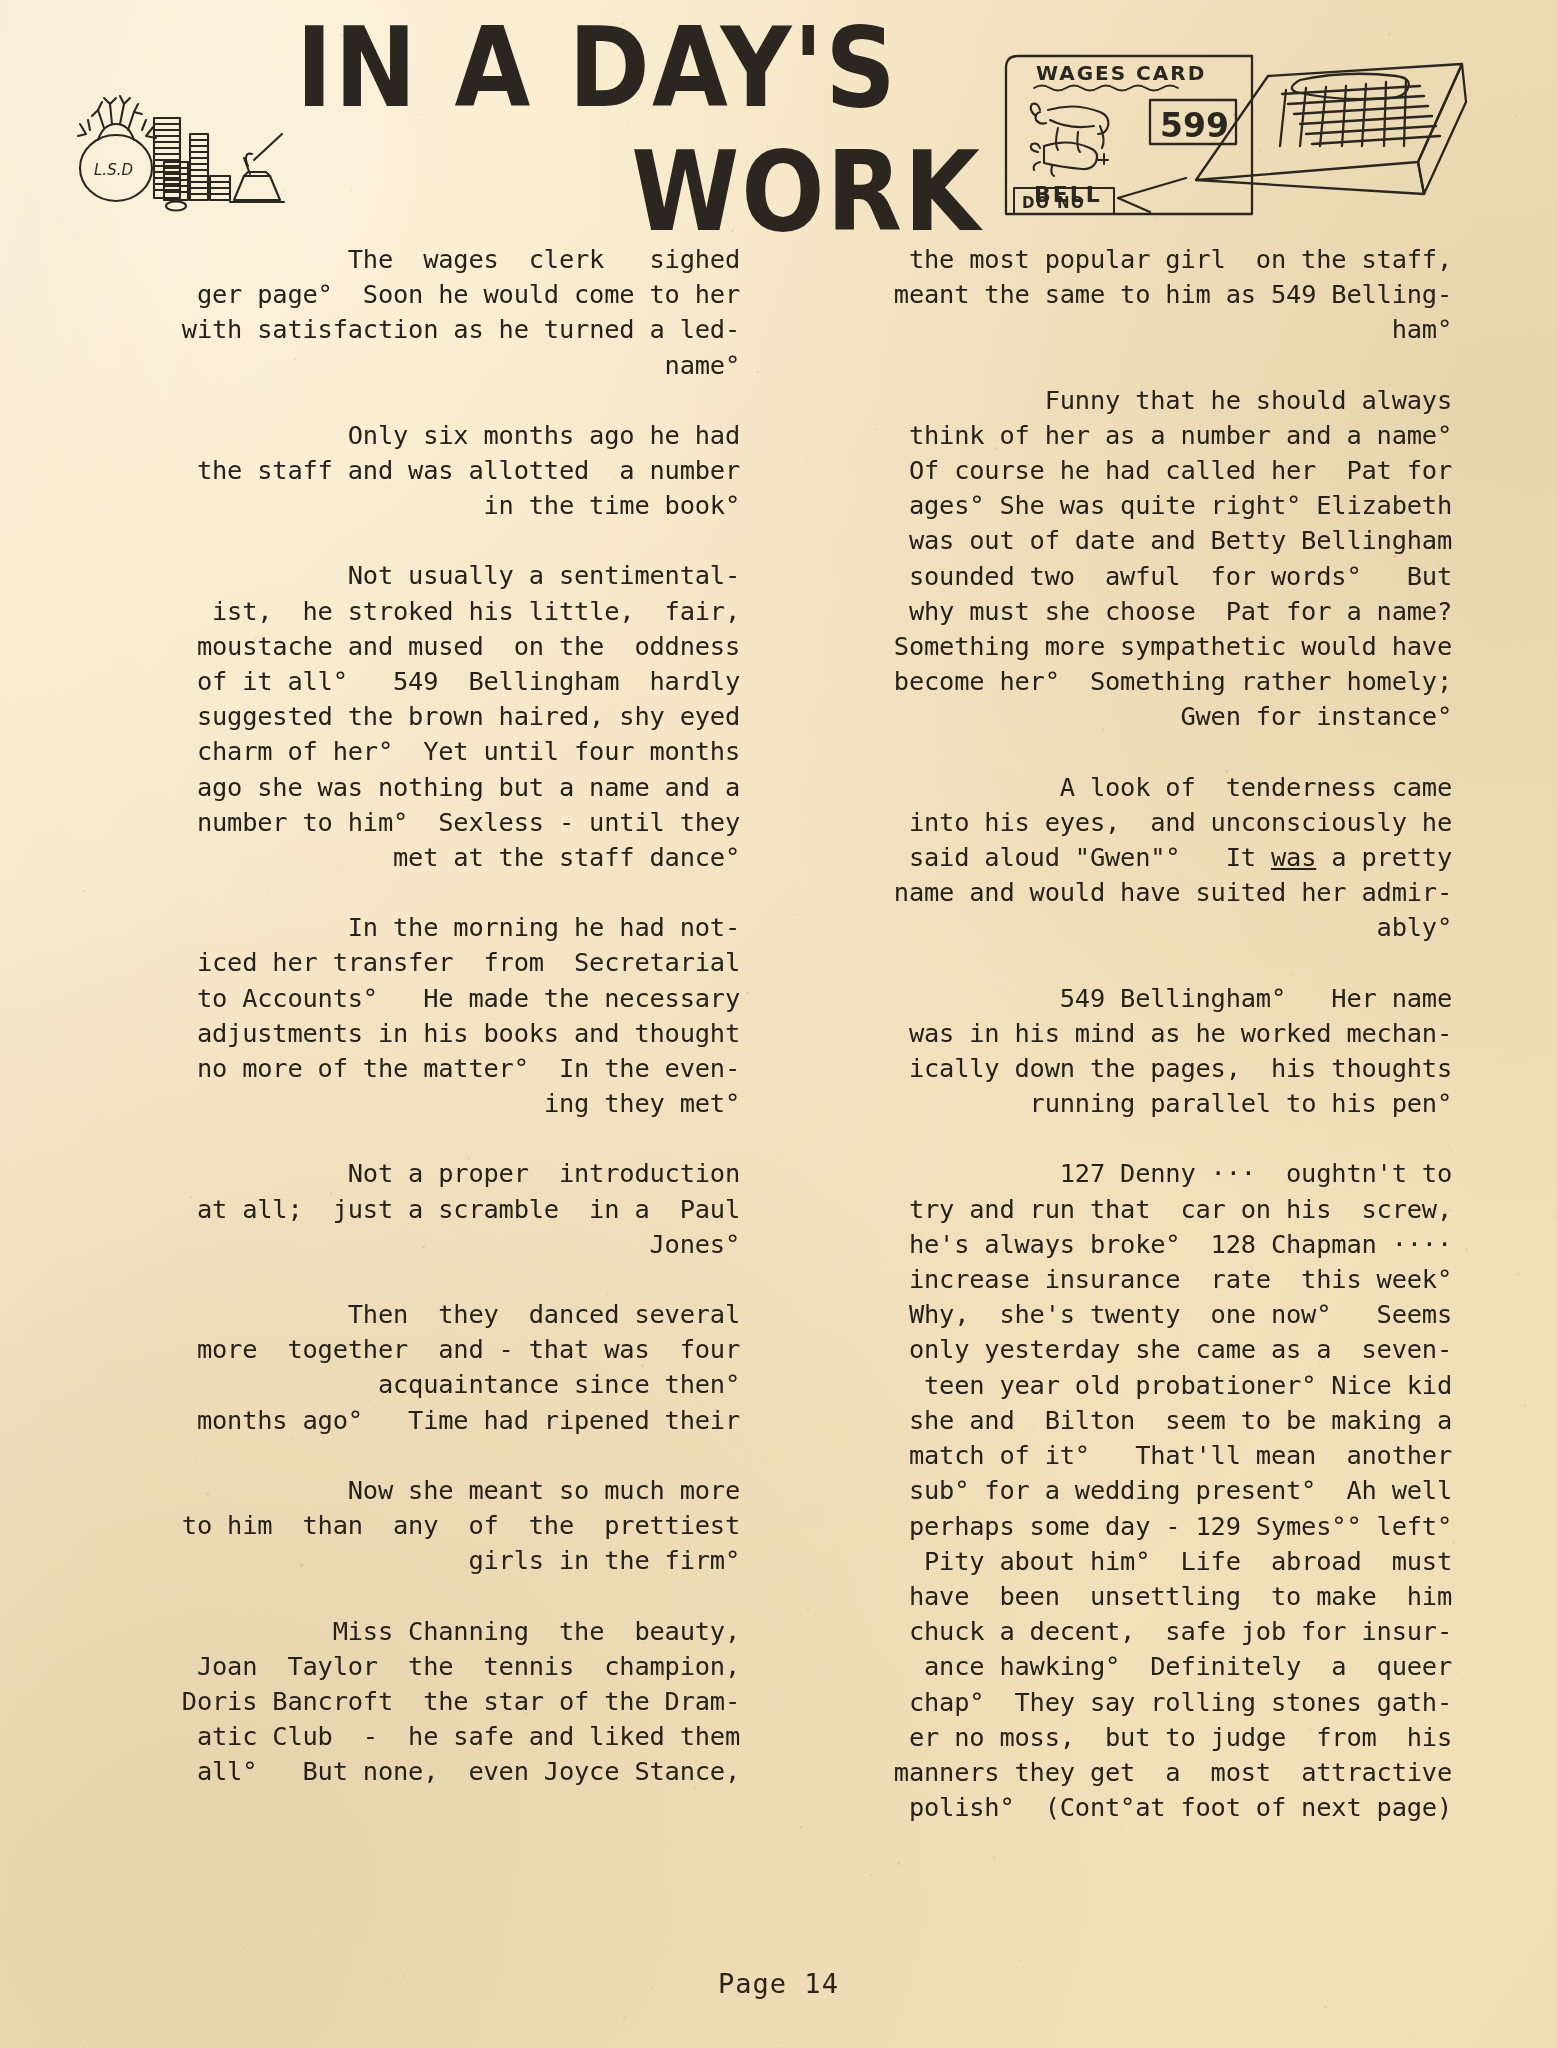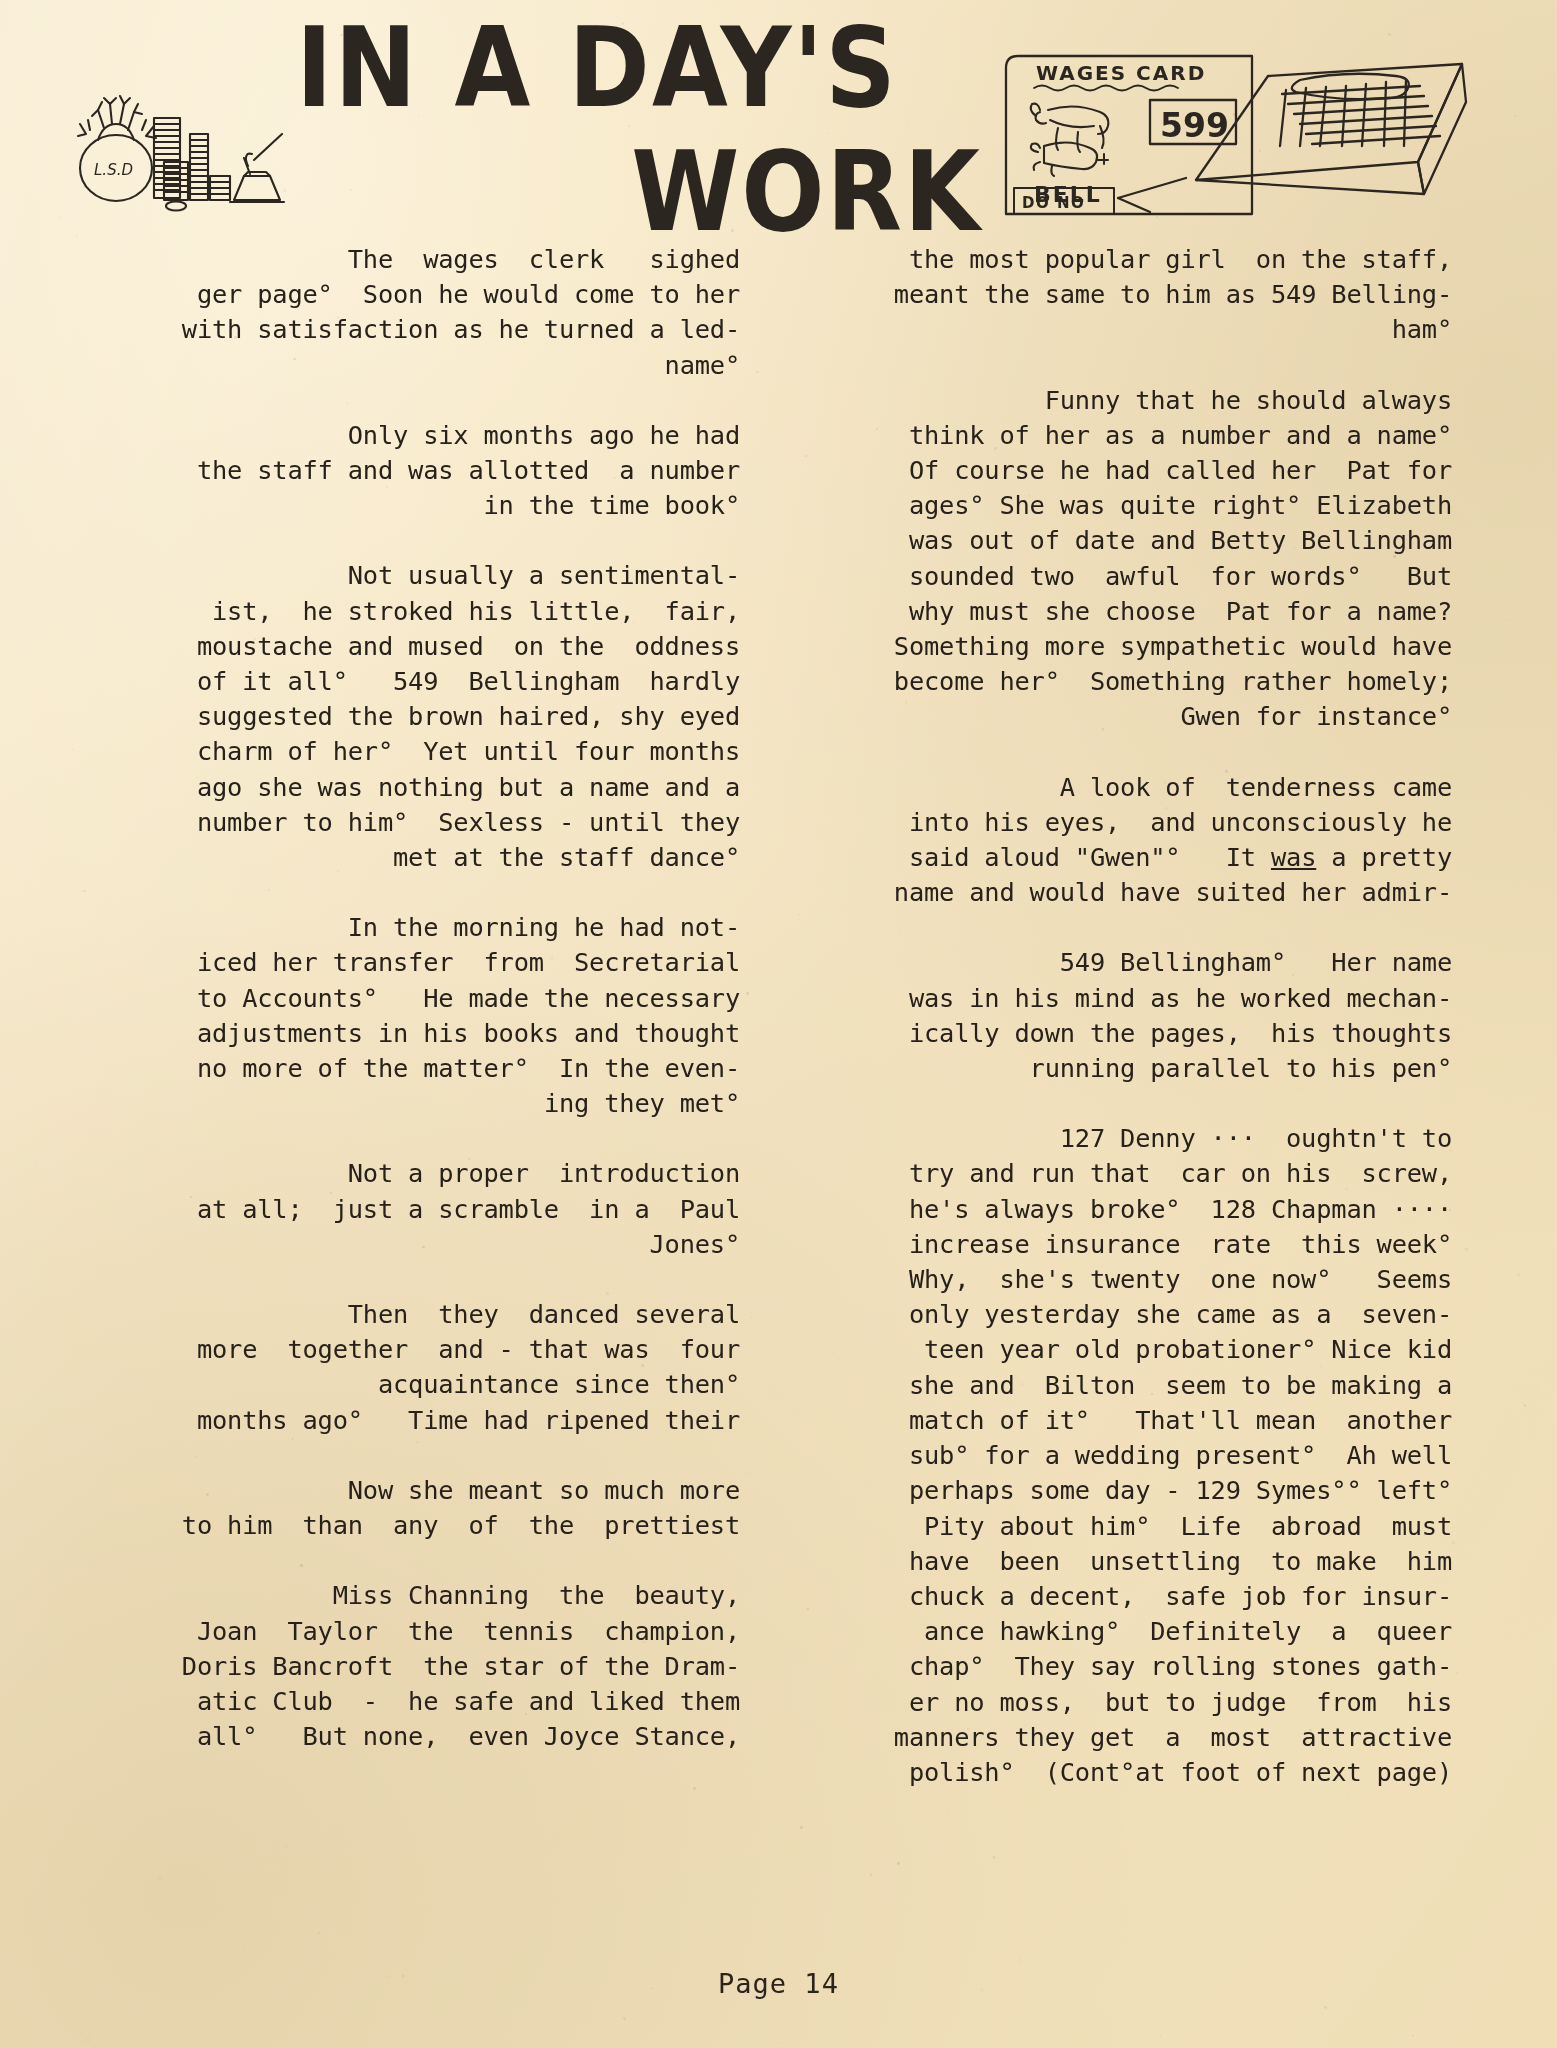--- a/index.html
+++ b/index.html
@@ -192,27 +192,27 @@
   </div>
 
   <div class="cols">
     <div class="col left" id="col-left">
         <p class="para"><span class="ln">        The  wages  clerk   sighed</span><span class="ln">ger page°  Soon he would come to her</span><span class="ln">with satisfaction as he turned a led-</span><span class="ln">name°</span></p>
         <p class="para"><span class="ln">        Only six months ago he had</span><span class="ln">the staff and was allotted  a number</span><span class="ln">in the time book°</span></p>
         <p class="para"><span class="ln">        Not usually a sentimental-</span><span class="ln">ist,  he stroked his little,  fair,</span><span class="ln">moustache and mused  on the  oddness</span><span class="ln">of it all°   549  Bellingham  hardly</span><span class="ln">suggested the brown haired, shy eyed</span><span class="ln">charm of her°  Yet until four months</span><span class="ln">ago she was nothing but a name and a</span><span class="ln">number to him°  Sexless - until they</span><span class="ln">met at the staff dance°</span></p>
         <p class="para"><span class="ln">        In the morning he had not-</span><span class="ln">iced her transfer  from  Secretarial</span><span class="ln">to Accounts°   He made the necessary</span><span class="ln">adjustments in his books and thought</span><span class="ln">no more of the matter°  In the even-</span><span class="ln">ing they met°</span></p>
         <p class="para"><span class="ln">        Not a proper  introduction</span><span class="ln">at all;  just a scramble  in a  Paul</span><span class="ln">Jones°</span></p>
         <p class="para"><span class="ln">        Then  they  danced several</span><span class="ln">more  together  and - that was  four</span><span class="ln">acquaintance since then°</span><span class="ln">months ago°   Time had ripened their</span></p>
-        <p class="para"><span class="ln">        Now she meant so much more</span><span class="ln">to him  than  any  of  the  prettiest</span></p>
+        <p class="para"><span class="ln">        Now she meant so much more</span><span class="ln">to him  than  any  of  the  prettiest</span><span class="ln">girls in the firm°</span></p>
         <p class="para"><span class="ln">        Miss Channing  the  beauty,</span><span class="ln">Joan  Taylor  the  tennis  champion,</span><span class="ln">Doris Bancroft  the star of the Dram-</span><span class="ln">atic Club  -  he safe and liked them</span><span class="ln">all°   But none,  even Joyce Stance,</span></p>
       </div>
     <div class="col right" id="col-right">
         <p class="para"><span class="ln">the most popular girl  on the staff,</span><span class="ln">meant the same to him as 549 Belling-</span><span class="ln">ham°</span></p>
         <p class="para"><span class="ln">        Funny that he should always</span><span class="ln">think of her as a number and a name°</span><span class="ln">Of course he had called her  Pat for</span><span class="ln">ages° She was quite right° Elizabeth</span><span class="ln">was out of date and Betty Bellingham</span><span class="ln">sounded two  awful  for words°   But</span><span class="ln">why must she choose  Pat for a name?</span><span class="ln">Something more sympathetic would have</span><span class="ln">become her°  Something rather homely;</span><span class="ln">Gwen for instance°</span></p>
-        <p class="para"><span class="ln">     A look of  tenderness came</span><span class="ln">into his eyes,  and unconsciously he</span><span class="ln">said aloud "Gwen"°   It <u>was</u> a pretty</span><span class="ln">name and would have suited her admir-</span></p>
+        <p class="para"><span class="ln">     A look of  tenderness came</span><span class="ln">into his eyes,  and unconsciously he</span><span class="ln">said aloud "Gwen"°   It <u>was</u> a pretty</span><span class="ln">name and would have suited her admir-</span><span class="ln">ably°</span></p>
         <p class="para"><span class="ln">      549 Bellingham°   Her name</span><span class="ln">was in his mind as he worked mechan-</span><span class="ln">ically down the pages,  his thoughts</span><span class="ln">running parallel to his pen°</span></p>
         <p class="para"><span class="ln">      127 Denny ···  oughtn't to</span><span class="ln">try and run that  car on his  screw,</span><span class="ln">he's always broke°  128 Chapman ····</span><span class="ln">increase insurance  rate  this week°</span><span class="ln">Why,  she's twenty  one now°   Seems</span><span class="ln">only yesterday she came as a  seven-</span><span class="ln">teen year old probationer° Nice kid</span><span class="ln">she and  Bilton  seem to be making a</span><span class="ln">match of it°   That'll mean  another</span><span class="ln">sub° for a wedding present°  Ah well</span><span class="ln">perhaps some day - 129 Symes°° left°</span><span class="ln">Pity about him°  Life  abroad  must</span><span class="ln">have  been  unsettling  to make  him</span><span class="ln">chuck a decent,  safe job for insur-</span><span class="ln">ance hawking°  Definitely  a  queer</span><span class="ln">chap°  They say rolling stones gath-</span><span class="ln">er no moss,  but to judge  from  his</span><span class="ln">manners they get  a  most  attractive</span><span class="ln">polish°  (Cont°at foot of next page)</span></p>
       </div>
   </div>
 
   <div class="pagenum">Page 14</div>
 </div>
 
 <div class="speck" style="width: 2.05957px; height: 2.05957px; left: 1124.44px; top: 1395.6px; opacity: 0.23;"></div>
 <div class="speck" style="width: 1.90606px; height: 1.90606px; left: 1217.07px; top: 292.567px; opacity: 0.13;"></div>

